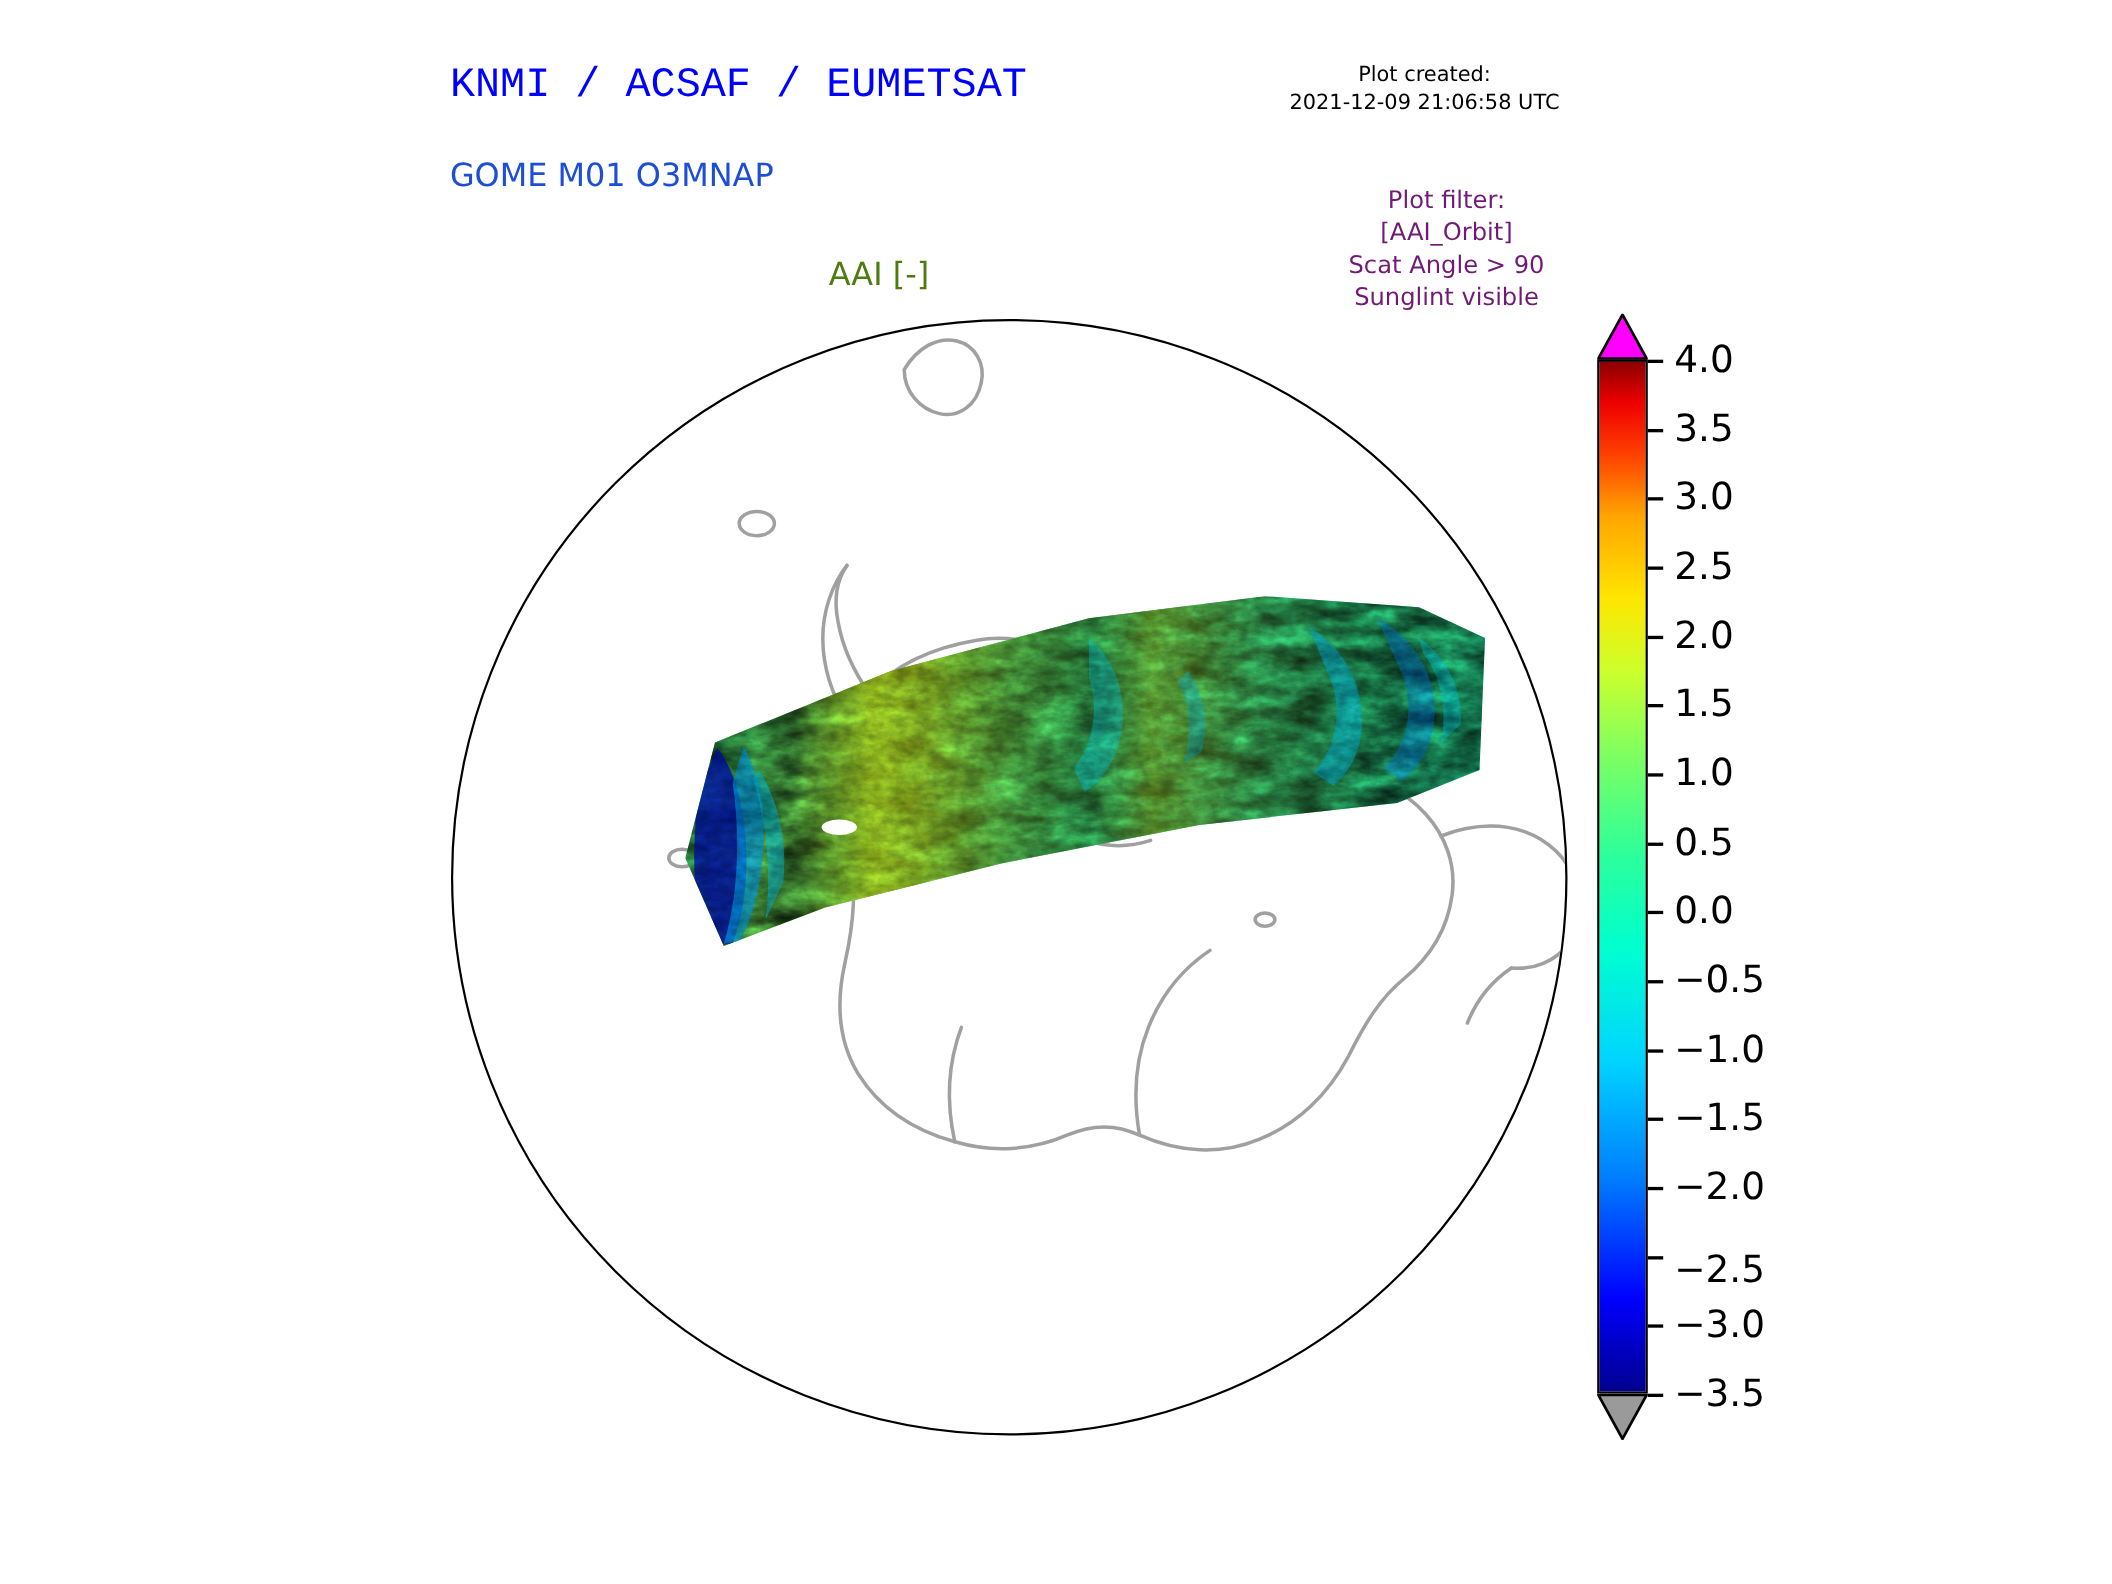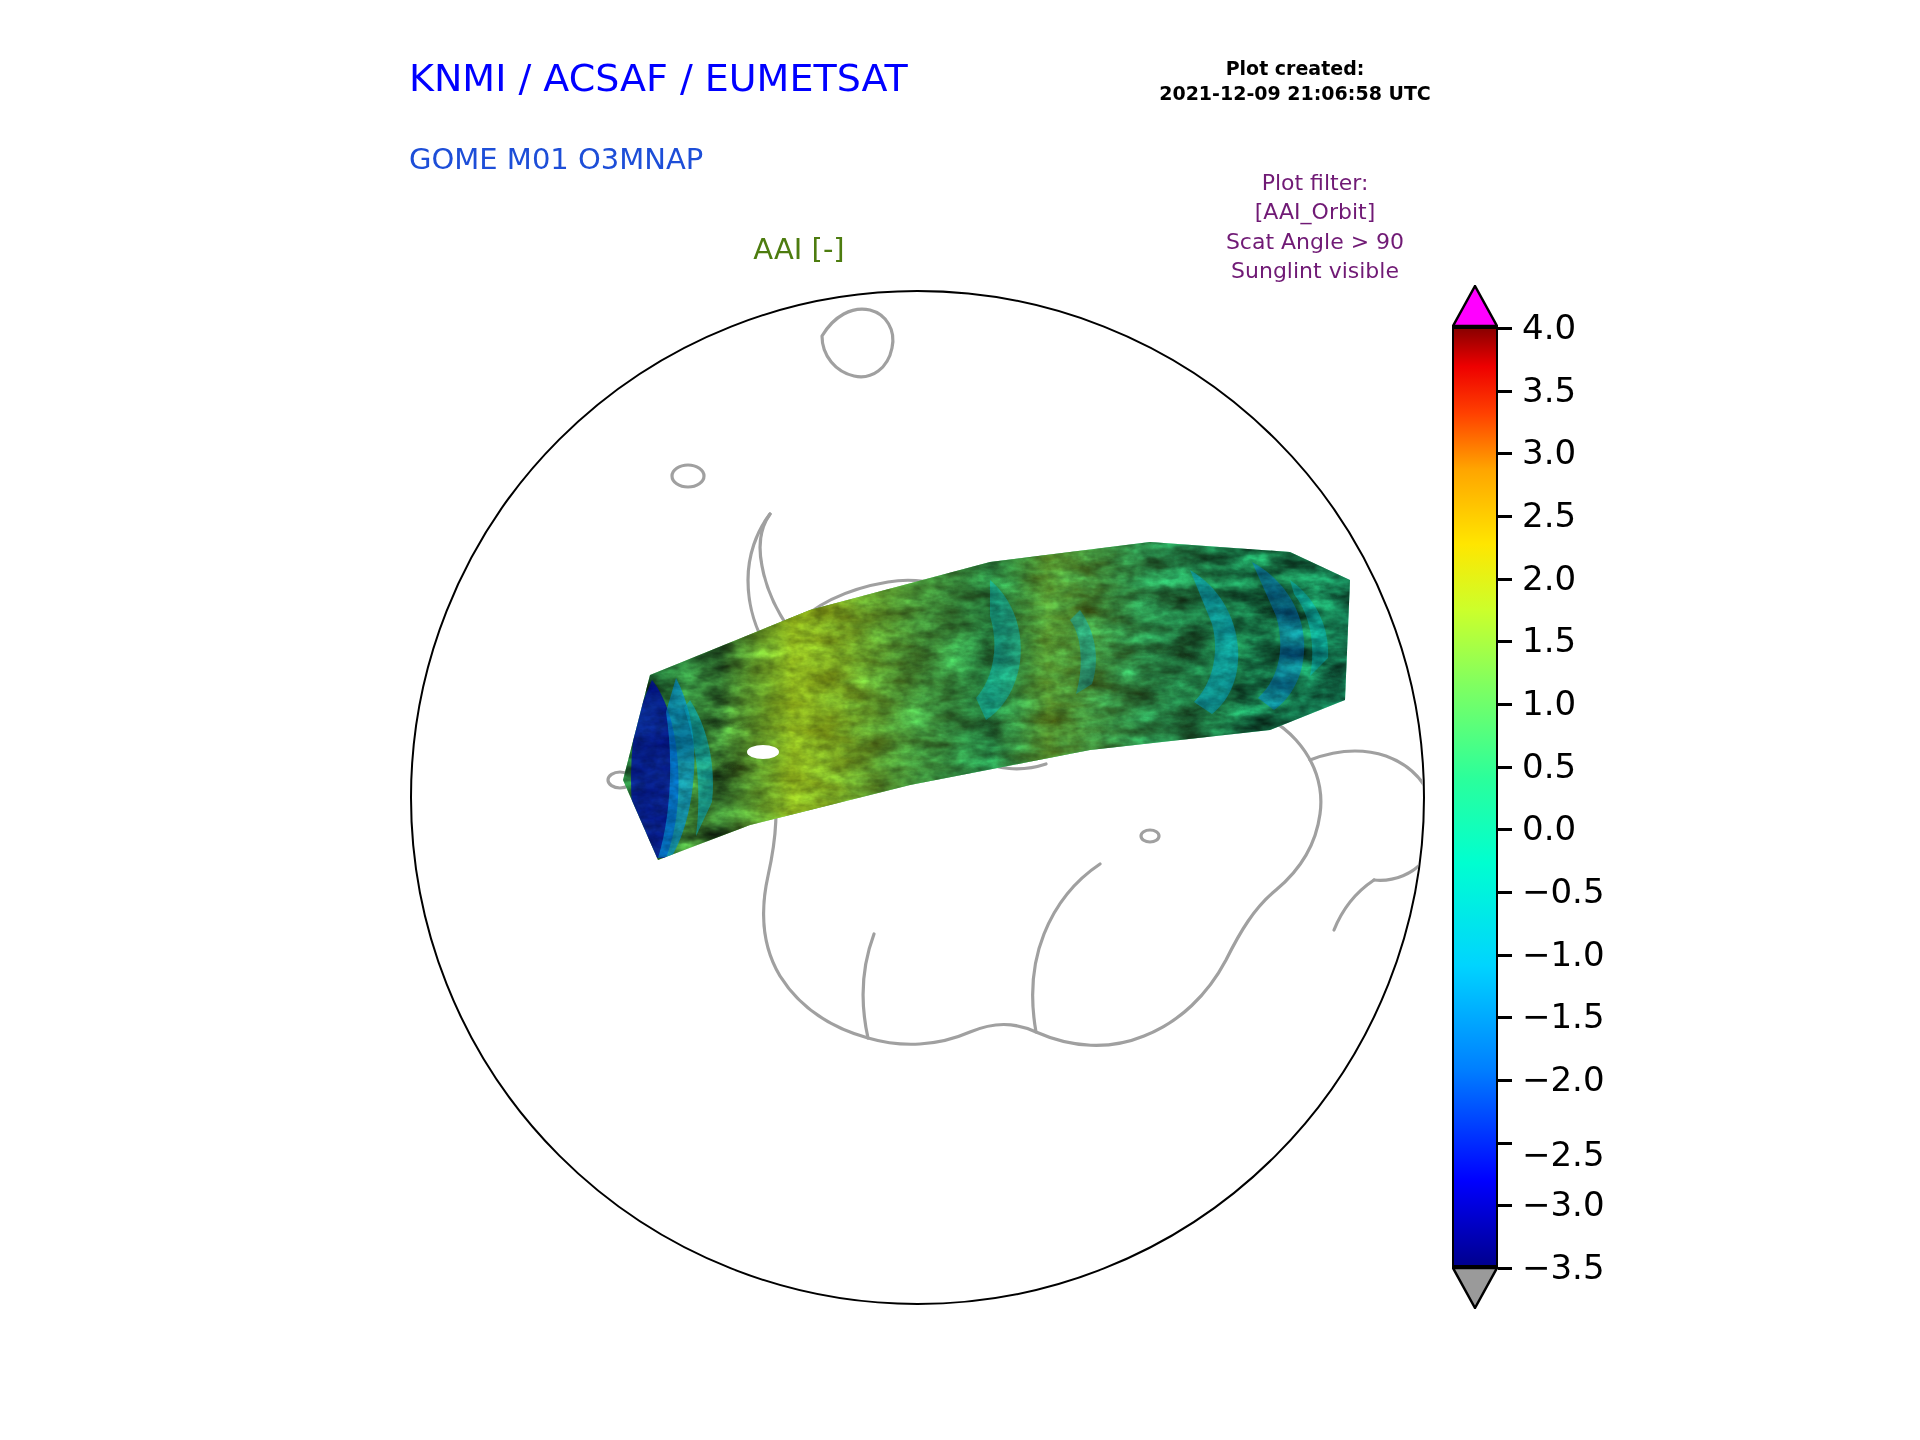--- a/index.html
+++ b/index.html
@@ -17,31 +17,31 @@
 
   
   #org-title {
     position: absolute;
     left: 409px;
     top: 56px;
     font-size: 38px;
     color: #0000ff;
     white-space: nowrap;
     letter-spacing: 0px;
+    font-family: Liberation Mono, monospace;
   }
   #plot-created-block {
     position: absolute;
     left: 1150px;
     top: 56px;
     width: 290px;
     text-align: center;
     font-size: 19px;
     color: #000000;
     line-height: 1.34;
-    font-weight: bold;
   }
   #dataset-block {
     position: absolute;
     left: 409px;
     top: 140px;
     font-size: 29px;
     color: #1d4ed8;
     line-height: 1.36;
     white-space: nowrap;
   }

